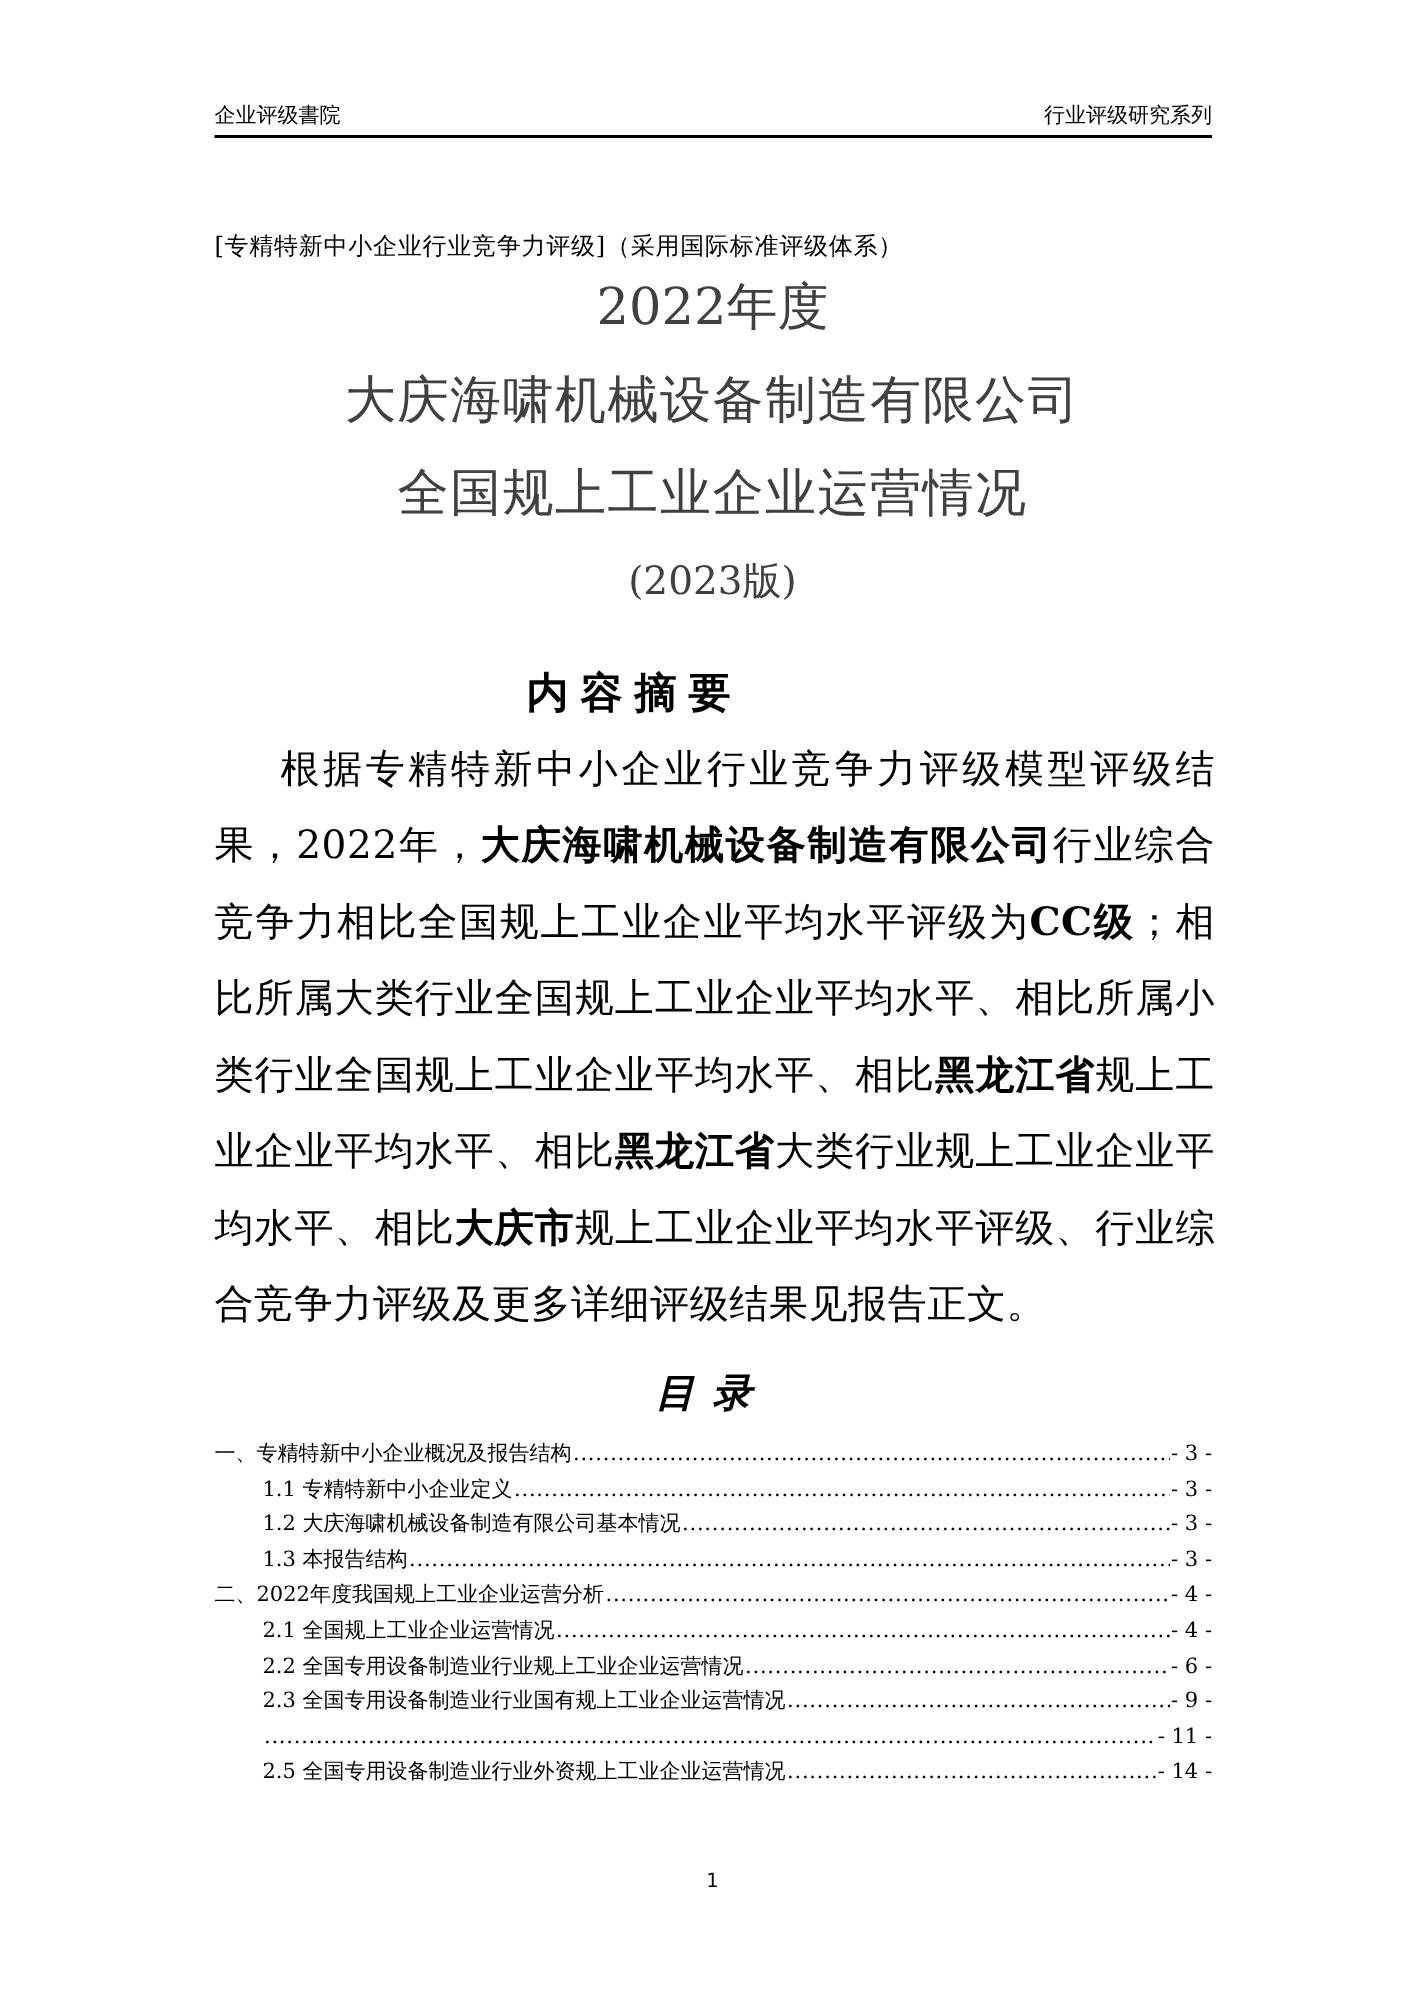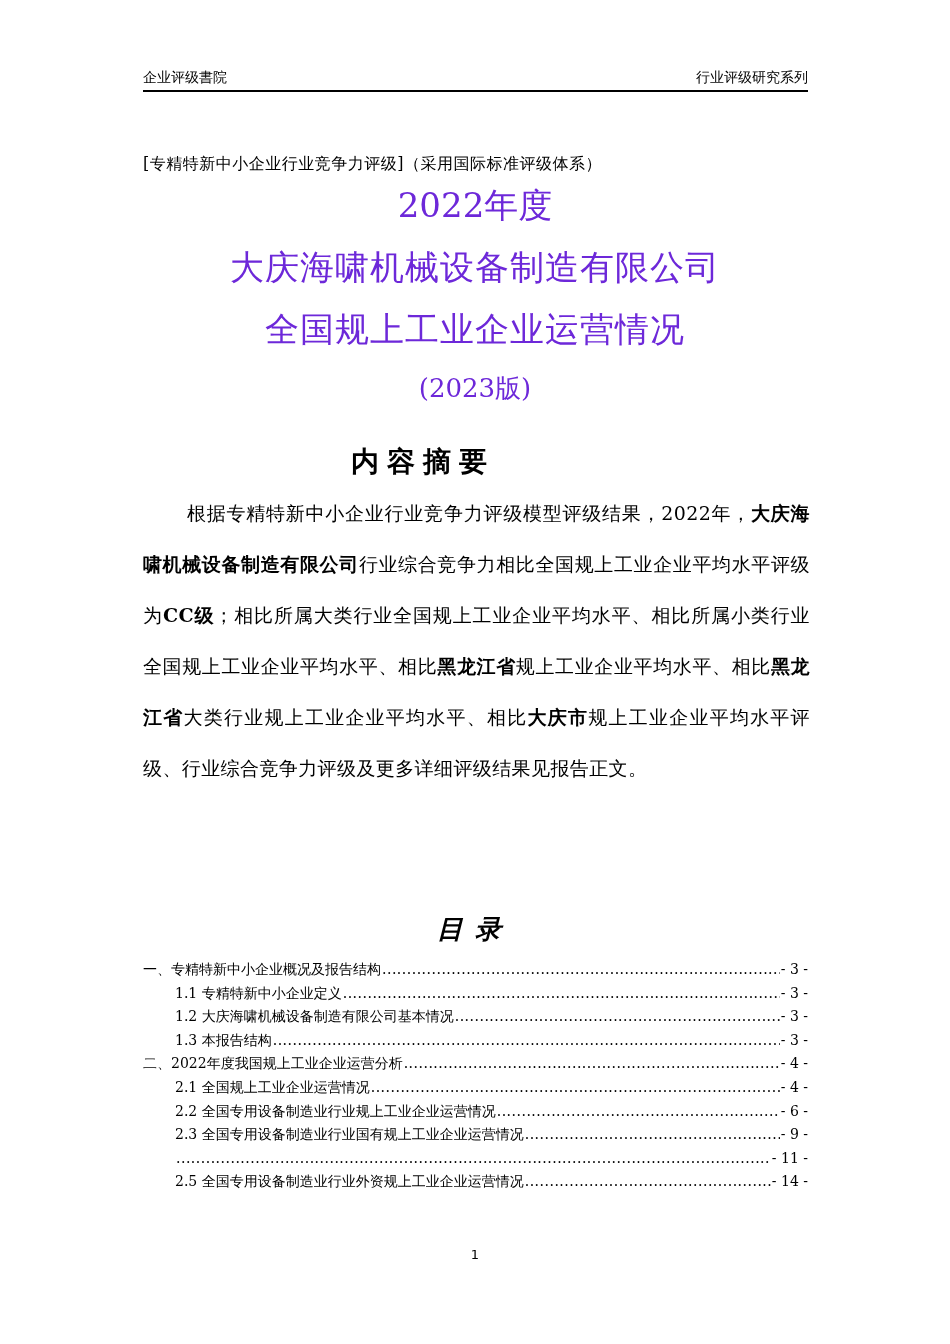--- a/index.html
+++ b/index.html
@@ -38,21 +38,21 @@
       font-size: 16px;
       line-height: 24px;
       letter-spacing: 0.5px;
     }
 
     .title-block {
       position: absolute;
       left: 0;
       width: 950px;
       text-align: center;
-      color: #6d28d9;
+      color: #404040;
     }
     .title-year { top: 182px; font-size: 34px; line-height: 46px; }
     .title-company { top: 244px; font-size: 34px; line-height: 46px; letter-spacing: 1px; }
     .title-report { top: 306px; font-size: 34px; line-height: 46px; letter-spacing: 1px; }
     .title-edition { top: 368px; font-size: 26px; line-height: 40px; }
 
     .summary-heading {
       position: absolute;
       left: 0;
       width: 846px;
@@ -63,21 +63,21 @@
       font-size: 28px;
       line-height: 40px;
       letter-spacing: 8px;
     }
 
     .summary-body {
       position: absolute;
       left: 143px;
       top: 488px;
       width: 667px;
-      font-size: 19px;
+      font-size: 26px;
       line-height: 51px;
       text-align: justify;
       text-indent: 44px;
       letter-spacing: 0.4px;
     }
     .summary-body b { font-weight: bold; }
 
     .toc-heading {
       position: absolute;
       left: 0;

